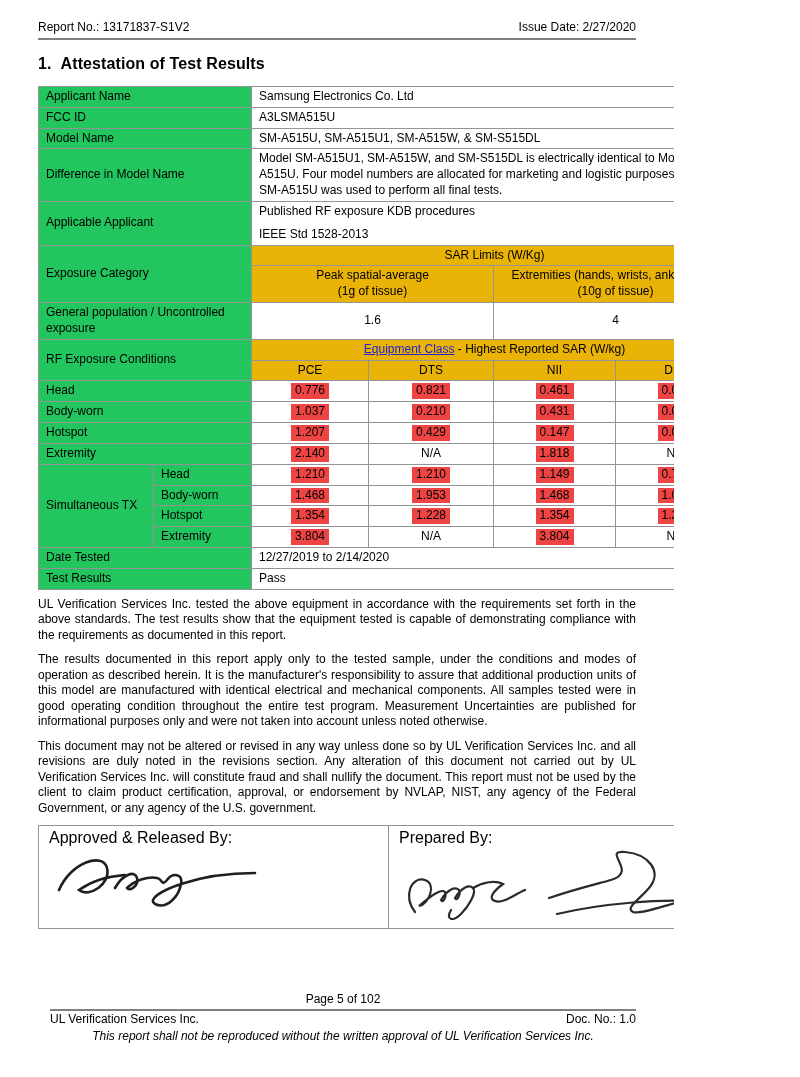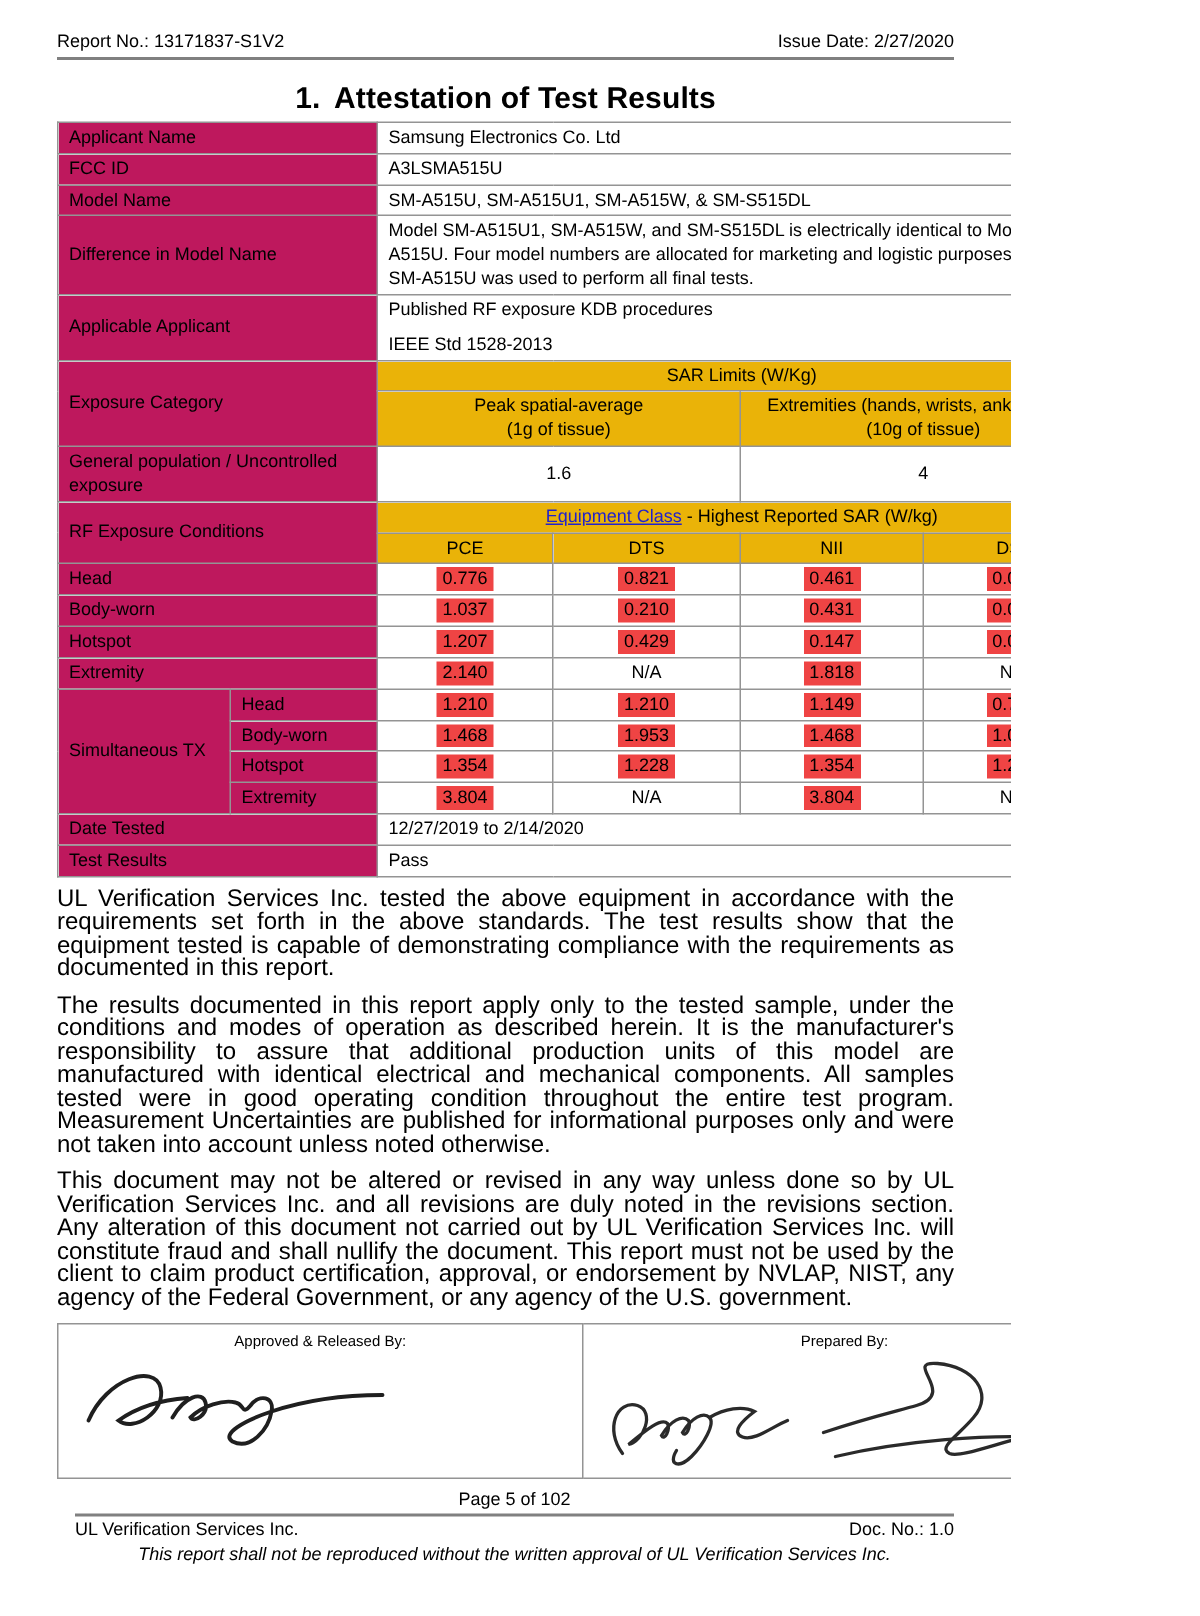--- a/index.html
+++ b/index.html
@@ -1,38 +1,38 @@
 <!DOCTYPE html>
 <html><head>
 <meta charset="utf-8">
 <style>
   html,body{margin:0;padding:0;background:#fff;}
   .page{width:674px;height:1077px;box-sizing:border-box;padding:20px 38px 0;position:relative;
         font-family:"Liberation Sans",sans-serif;color:#000;overflow:hidden;}
   .doc-header{display:flex;justify-content:space-between;font-size:12px;line-height:15px;}
   .header-rule{border:none;border-top:2px solid #808080;margin:3px 0 0;}
-  .page-title{font-size:20px;font-weight:bold;margin:15px 0 3px;letter-spacing:.1px;text-align:center;}
+  .page-title{font-size:16px;font-weight:bold;margin:15px 0 13px;letter-spacing:.1px;}
   .page-title .t-num{margin-right:9px;}
 
   table.att{border-collapse:collapse;width:699px;font-size:12px;table-layout:fixed;}
   table.att td{border:1px solid #949494;padding:2px 7px;line-height:1.32;vertical-align:middle;
                overflow:hidden;}
-  td.lbl{background:#be185d;text-align:left;}
+  td.lbl{background:#22c55e;text-align:left;}
   td.hdr{background:#eab308;text-align:center;}
   td.num{text-align:center;}
   td.val{text-align:left;}
   .std-line2{margin-top:7px;}
   .sar-val{display:inline-block;min-width:34px;padding:0 2px;}
   .sar-val.hl{background:#ef4444;}
   a.eq-link{color:#2222cc;text-decoration:underline;cursor:pointer;}
 
-  .paras p{font-size:16px;line-height:15.5px;text-align:justify;margin:9px 0;}
+  .paras p{font-size:12px;line-height:15.5px;text-align:justify;margin:9px 0;}
   .paras p:first-child{margin-top:7px;}
 
-  table.sig{border-collapse:collapse;width:699px;font-size:10px;table-layout:fixed;margin-top:2px;text-align:center;}
+  table.sig{border-collapse:collapse;width:699px;font-size:16px;table-layout:fixed;margin-top:2px;}
   table.sig td{border:1px solid #949494;padding:4px 10px;vertical-align:top;}
   .sig-cell-top{height:86px;}
   .sig-label{line-height:16px;}
   .sig-svg{display:block;}
   .sig-person div{line-height:20px;}
 
   .footer{position:absolute;left:38px;right:38px;top:992px;font-size:12px;margin-left:12px;}
   .footer .page-num{text-align:center;line-height:15px;}
   .footer-rule{border:none;border-top:2px solid #808080;margin:2px 0 1px;}
   .footer-row{display:flex;justify-content:space-between;line-height:15px;}

